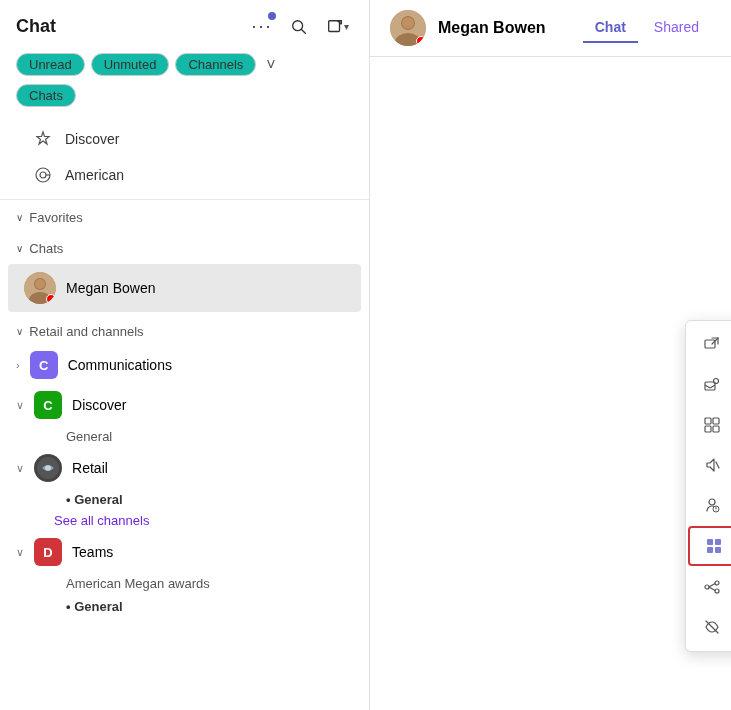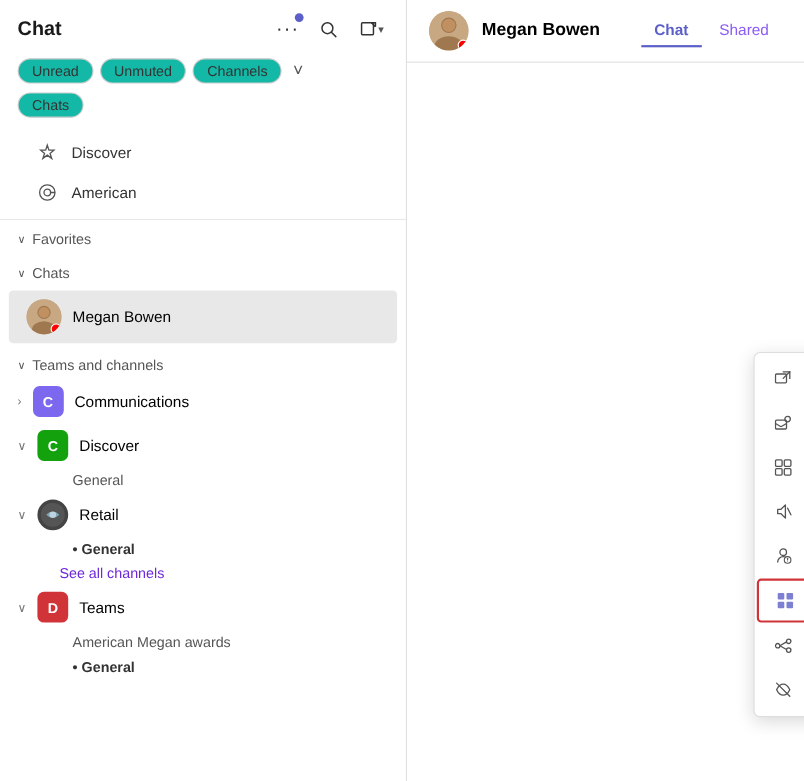--- a/index.html
+++ b/index.html
@@ -425,21 +425,21 @@
           <ellipse cx="16" cy="28" rx="11" ry="8" fill="#a07850"></ellipse>
           <circle cx="16" cy="12" r="5" fill="#c09060"></circle>
         </svg>
         <div class="avatar-status"></div>
       </div>
       <span>Megan Bowen</span>
     </div>
 
     <div class="section-header">
       <span class="chevron">∨</span>
-      <span>Teams and channels</span>
+      <span>Retail and channels</span>
     </div>
 
     <div class="channel-item">
       <span style="font-size:11px;color:#777;">›</span>
       <div class="channel-avatar" style="background:#7b68ee;">C</div>
       <span class="channel-name">Communications</span>
     </div>
 
     <div class="channel-item">
       <span style="font-size:11px;color:#777;">∨</span>

